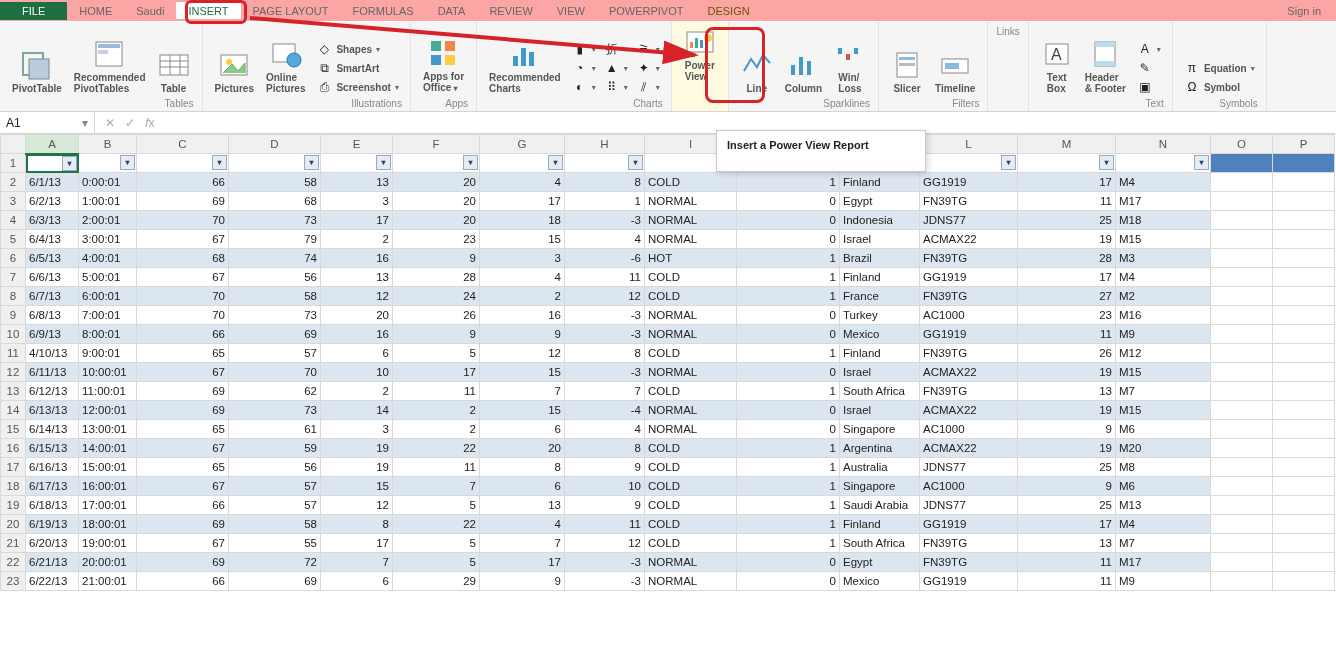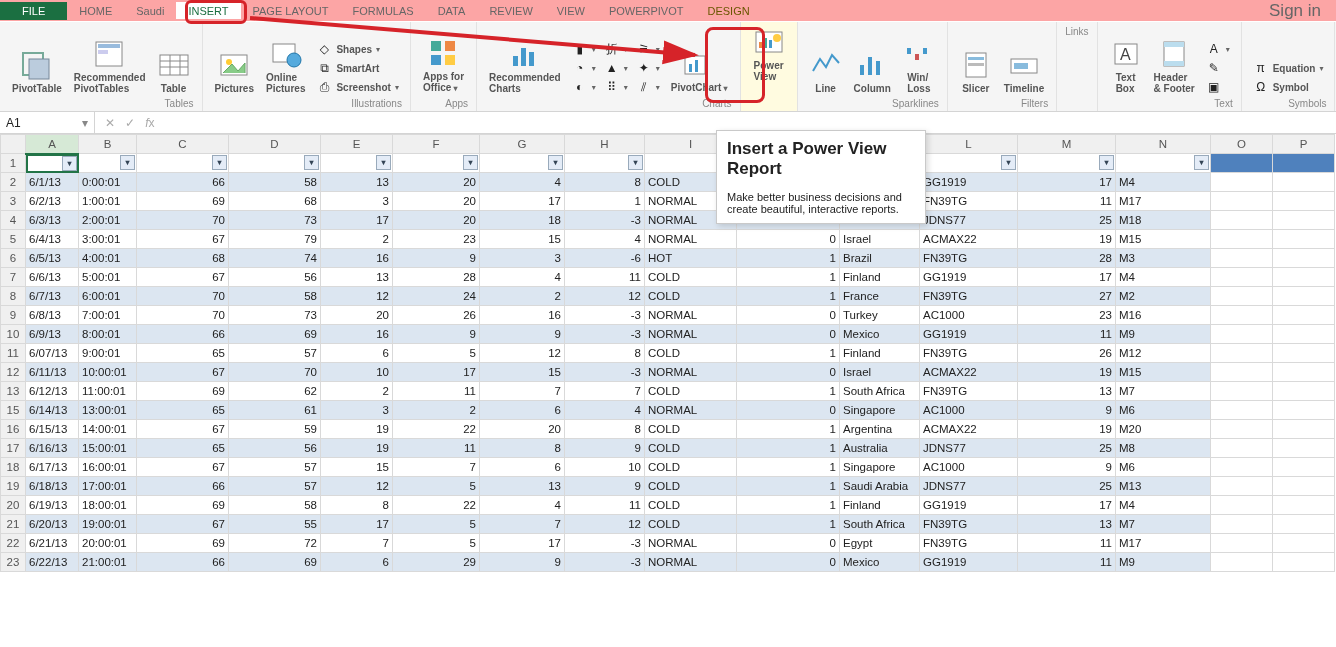--- a/index.html
+++ b/index.html
@@ -3,21 +3,21 @@
 <meta charset="utf-8">
 <style>
   * { box-sizing: border-box; }
   body { margin:0; font-family: "Segoe UI", Arial, sans-serif; font-size:12px; background:#fff; color:#222; user-select:none; }
   
   .tabbar { display:flex; align-items:center; height:22px; background:#fca5a5; border-bottom:1px solid #fff; position:relative;}
   .tabbar .tab { padding:3px 12px 2px 12px; color:#666; cursor:pointer; font-size:11px;}
   .tabbar .tab.file { background:#1b6f41; color:#fff; padding:3px 22px;}
   .tabbar .tab.active { background:#fff; color:#1b6f41; }
   .tabbar .tab.design { color:#6b5600; }
-  .signin { margin-left:auto; padding-right:15px; color:#666; font-size:17px;}
+  .signin { margin-left:auto; padding-right:15px; color:#666; font-size:11px;}
   
   .ribbon { display:flex; background:#f5f5f5; border-bottom:1px solid #d4d4d4; height:90px; }
   .group { display:flex; flex-direction:column; align-items:center; padding:2px 8px 0 8px; border-right:1px solid #e2e2e2;}
   .group .items { display:flex; align-items:flex-end; gap:4px; flex:1;}
   .group .glabel { font-size:10px; color:#888; padding:2px 0; width:100%; text-align:right;}
   .rbtn { display:flex; flex-direction:column; align-items:center; justify-content:flex-end; padding:2px 4px; min-width:40px; gap:2px; cursor:pointer;}
   .rbtn.small { min-width:auto; flex-direction:row; justify-content:flex-start; gap:4px; padding:1px 3px;}
   .rbtn .lbl { font-size:10px; color:#555; text-align:left; line-height:11px;font-weight:bold;}
   .ricon { width:32px; height:32px; display:flex; align-items:center; justify-content:center;}
   .ricon.sm { width:16px; height:16px;}
@@ -39,21 +39,21 @@
   table.sheet .colhdr.sel { background:#d6e9d6; border-bottom:2px solid #227447;}
   table.sheet tr.hdrrow td { background:#4f81bd; color:#fff; font-weight:bold; position:relative;}
   table.sheet tr.hdrrow td .fbtn { position:absolute; right:1px; top:1px; width:15px; height:15px; background:#e4ecf7; border:1px solid #9ab; display:flex; align-items:center; justify-content:center;}
   table.sheet tr.hdrrow td .fbtn::after { content:"\25BE"; font-size:8px; color:#345;}
   table.sheet tbody tr:nth-child(even) td.d { background:#dce6f1;}
   table.sheet tbody tr:nth-child(odd) td.d { background:#fff;}
   table.sheet td.num { text-align:right;}
   table.sheet td.sel { outline:2px solid #227447; outline-offset:-2px; background:#fff !important;}
   
   .tooltip { position:absolute; left:716px; top:130px; width:210px; background:#fff; border:1px solid #c9c9c9; box-shadow:2px 2px 6px rgba(0,0,0,.15); padding:8px 10px; font-size:11px; z-index:50;}
-  .tooltip b { font-size:17px;}
+  .tooltip b { font-size:11px;}
   
   .anno-insert { position:absolute; left:185px; top:0px; width:62px; height:24px; border:3px solid #d62329; border-radius:6px; pointer-events:none; z-index:60;}
   .anno-pv { position:absolute; left:705px; top:27px; width:60px; height:76px; border:3px solid #d62329; border-radius:8px; pointer-events:none; z-index:60;}
   svg.arrow { position:absolute; left:245px; top:10px; z-index:59; pointer-events:none;}
   
   .cA{width:53px}.cB{width:58px}.cC{width:92px}.cD{width:92px}.cE{width:72px}.cF{width:87px}.cG{width:85px}.cH{width:80px}.cI{width:92px}.cJ{width:103px}.cK{width:80px}.cL{width:98px}.cM{width:98px}.cN{width:95px}.cO{width:62px}.cP{width:62px}
 </style>
 </head>
 <body>
 
@@ -210,30 +210,20 @@
           <span class="rbtn small ddarr">
               <span class="ricon sm">◐</span>
             </span>
           <span class="rbtn small ddarr">
               <span class="ricon sm">⠿</span>
             </span>
           <span class="rbtn small ddarr">
               <span class="ricon sm">⫽</span>
             </span>
         </div>
-      </div>
-      <div class="rbtn">
-        <span class="ricon">
-            <svg width="32" height="32">
-              <rect x="2" y="8" width="20" height="18" fill="#fff" stroke="#888"></rect>
-              <rect x="6" y="16" width="3" height="8" fill="#49c"></rect>
-              <rect x="12" y="12" width="3" height="12" fill="#49c"></rect>
-            </svg>
-          </span>
-        <span class="lbl ddarr">PivotChart</span>
       </div>
     </div>
     <div class="glabel">Charts</div>
   </div>
 
   <div class="group" style="background:#fffbe0;gap:48px;">
     <div class="items">
       <div class="rbtn">
         <span class="ricon">
             <svg width="32" height="32">
@@ -593,21 +583,21 @@
           <td class="d num">0</td>
           <td class="d">Mexico</td>
           <td class="d">GG1919</td>
           <td class="d num">11</td>
           <td class="d">M9</td>
           <td></td>
           <td></td>
         </tr>
         <tr>
           <th class="rowhdr">11</th>
-          <td class="d">6/07/13</td>
+          <td class="d">4/10/13</td>
           <td class="d">9:00:01</td>
           <td class="d num">65</td>
           <td class="d num">57</td>
           <td class="d num">6</td>
           <td class="d num">5</td>
           <td class="d num">12</td>
           <td class="d num">8</td>
           <td class="d">COLD</td>
           <td class="d num">1</td>
           <td class="d">Finland</td>
@@ -649,20 +639,39 @@
           <td class="d">COLD</td>
           <td class="d num">1</td>
           <td class="d">South Africa</td>
           <td class="d">FN39TG</td>
           <td class="d num">13</td>
           <td class="d">M7</td>
           <td></td>
           <td></td>
         </tr>
         <tr>
+          <th class="rowhdr">14</th>
+          <td class="d">6/13/13</td>
+          <td class="d">12:00:01</td>
+          <td class="d num">69</td>
+          <td class="d num">73</td>
+          <td class="d num">14</td>
+          <td class="d num">2</td>
+          <td class="d num">15</td>
+          <td class="d num">-4</td>
+          <td class="d">NORMAL</td>
+          <td class="d num">0</td>
+          <td class="d">Israel</td>
+          <td class="d">ACMAX22</td>
+          <td class="d num">19</td>
+          <td class="d">M15</td>
+          <td></td>
+          <td></td>
+        </tr>
+        <tr>
           <th class="rowhdr">15</th>
           <td class="d">6/14/13</td>
           <td class="d">13:00:01</td>
           <td class="d num">65</td>
           <td class="d num">61</td>
           <td class="d num">3</td>
           <td class="d num">2</td>
           <td class="d num">6</td>
           <td class="d num">4</td>
           <td class="d">NORMAL</td>
@@ -825,21 +834,20 @@
           <td class="d">M9</td>
           <td></td>
           <td></td>
         </tr>
       </tbody>
 </table>
 </div>
 
 <div class="tooltip">
   <b>Insert a Power View Report</b><br><br>
-  <span>Make better business decisions and create beautiful, interactive reports.</span>
 </div>
 
 <div class="anno-insert"></div>
 <div class="anno-pv"></div>
 <svg class="arrow" width="470" height="60">
   <defs>
       <marker id="ah" markerWidth="10" markerHeight="10" refX="8" refY="3" orient="auto">
         <path d="M0,0 L0,6 L9,3 z" fill="#d62329"></path>
       </marker>
     </defs>

